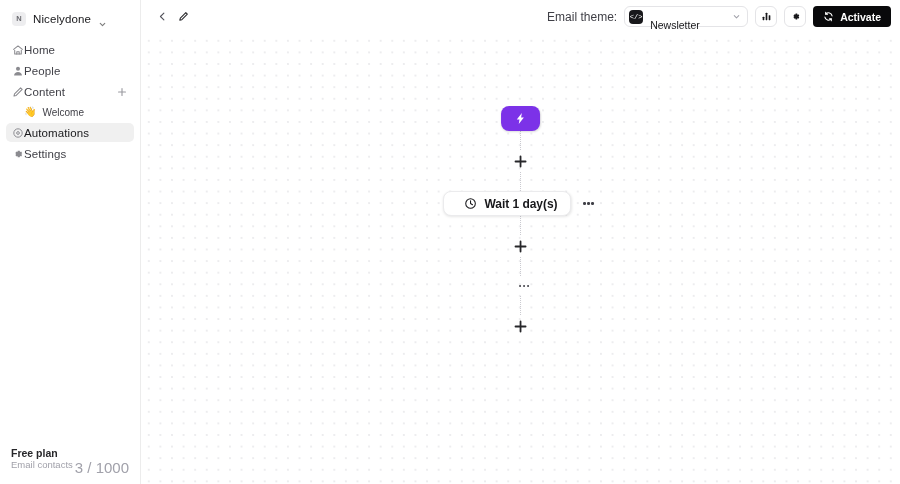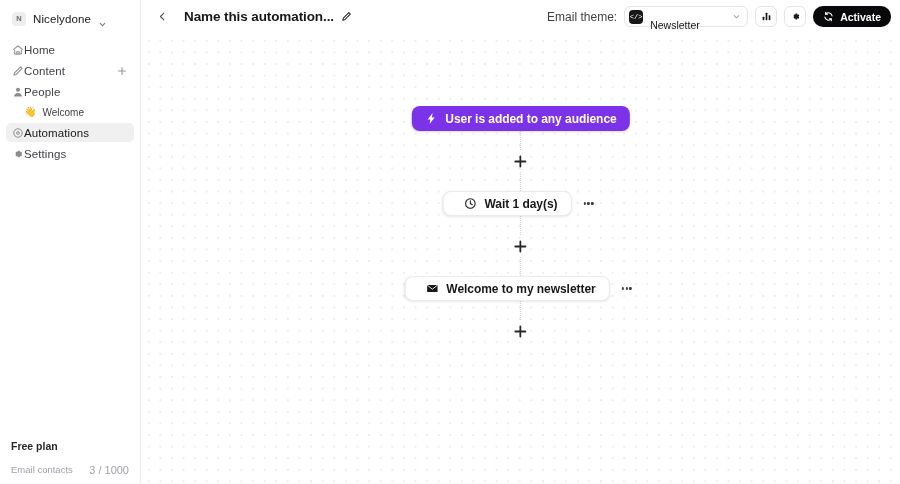--- a/index.html
+++ b/index.html
@@ -60,24 +60,24 @@
     height: 18px; margin: 1px 6px 2px 6px;
     padding: 0 6px 0 18px; border-radius: 5px; cursor: pointer;
   }
   .sub-emoji { font-size: 10px; line-height: 1; }
   .sub-item .lbl { font-size: 10px; color: #3f3f46; }
 
   .plan {
     position: absolute; left: 0; bottom: 8px; width: 100%;
     padding: 0 11px;
   }
-  .plan-title { font-size: 10.5px; font-weight: 600; color: #27272a; margin-bottom: 12px; }
+  .plan-title { font-size: 10.5px; font-weight: 600; color: #27272a; margin-bottom: 0; }
   .plan-row { display: flex; justify-content: space-between; align-items: flex-start; }
   .plan-k { font-size: 9.5px; color: #a1a1aa; }
-  .plan-v { font-size: 11px; color: #a1a1aa; }
+  .plan-v { font-size: 15px; color: #a1a1aa; }
 
   
   .main { flex: 1 1 auto; display: flex; flex-direction: column; min-width: 0; }
 
   .topbar {
     height: 33px; flex: 0 0 33px;
     display: flex; align-items: center;
     background: #ffffff;
     padding: 0 9px 0 12px;
     position: relative; z-index: 5;
@@ -118,21 +118,21 @@
     background: #fff; cursor: pointer;
     display: flex; align-items: center; justify-content: center;
     color: #18181b;
   }
   .icon-btn svg { width: 11px; height: 11px; display: block; }
 
   .activate-btn {
     display: flex; align-items: center; gap: 6px;
     height: 21px; padding: 0 10px;
     background: #09090b; color: #ffffff;
-    border: none; border-radius: 10px;
+    border: none; border-radius: 4px;
     font-size: 10.5px; font-weight: 600; font-family: inherit;
     cursor: pointer;
   }
   .activate-btn svg { width: 11px; height: 11px; display: block; }
 
   
   .canvas {
     flex: 1 1 auto; position: relative; overflow: hidden;
     background-color: #ffffff;
     background-image: radial-gradient(circle, #e3e3e6 0.65px, transparent 0.75px);
@@ -212,40 +212,40 @@
               <path d="M2.2 7.2L8 2.6l5.8 4.6"></path>
               <path d="M3.6 8.3v5h8.8v-5"></path>
               <path d="M6.4 13.3v-3h3.2v3"></path>
             </svg>
         </span>
         <span class="lbl">Home</span>
       </div>
 
       <div class="nav-item">
         <span class="ico">
+          <svg viewBox="0 0 16 16" fill="currentColor">
+              <circle cx="8" cy="5" r="2.7"></circle>
+              <path d="M2.8 14c0-2.9 2.3-4.6 5.2-4.6s5.2 1.7 5.2 4.6z"></path>
+            </svg>
+        </span>
+        <span class="lbl">People</span>
+      </div>
+
+      <div class="nav-item">
+        <span class="ico">
           <svg viewBox="0 0 16 16" fill="none" stroke="currentColor" stroke-width="1.4" stroke-linecap="round" stroke-linejoin="round">
               <path d="M11.4 2.4l2.2 2.2-8 8-3 .8.8-3z"></path>
             </svg>
         </span>
         <span class="lbl">Content</span>
         <span class="nav-plus">
           <svg viewBox="0 0 16 16" fill="none" stroke="currentColor" stroke-width="1.5" stroke-linecap="round">
               <path d="M8 3.4v9.2M3.4 8h9.2"></path>
             </svg>
         </span>
-      </div>
-
-      <div class="nav-item">
-        <span class="ico">
-          <svg viewBox="0 0 16 16" fill="currentColor">
-              <circle cx="8" cy="5" r="2.7"></circle>
-              <path d="M2.8 14c0-2.9 2.3-4.6 5.2-4.6s5.2 1.7 5.2 4.6z"></path>
-            </svg>
-        </span>
-        <span class="lbl">People</span>
       </div>
 
       <div class="sub-item">
         <span class="sub-emoji">👋</span>
         <span class="lbl">Welcome</span>
       </div>
 
       <div class="nav-item active">
         <span class="ico">
           <svg viewBox="0 0 16 16" fill="none" stroke="currentColor" stroke-width="1.3">
@@ -281,21 +281,20 @@
   <div class="main">
 
     <header class="topbar">
 
       <div class="back-btn">
         <svg viewBox="0 0 16 16" fill="none" stroke="currentColor" stroke-width="1.6" stroke-linecap="round" stroke-linejoin="round">
             <path d="M10 3L5 8l5 5"></path>
           </svg>
       </div>
 
-      <div class="auto-title">Name this automation...</div>
 
       <div class="pencil">
         <svg viewBox="0 0 16 16" fill="none" stroke="currentColor" stroke-width="1.5" stroke-linecap="round" stroke-linejoin="round">
             <path d="M11.4 2.4l2.2 2.2-8 8-3 .8.8-3z"></path>
           </svg>
       </div>
 
       <div class="top-right">
 
         <span class="theme-label">Email theme:</span>
@@ -341,21 +340,20 @@
     <section class="canvas">
       <div class="flow">
 
         <div class="flow-row">
           <div class="node node-trigger">
             <span class="node-icon">
               <svg viewBox="0 0 16 16" fill="currentColor">
                   <path d="M9.6 1.3L3.4 9.1h3.3l-.9 5.6 6.3-7.9H8.7z"></path>
                 </svg>
             </span>
-            <span>User is added to any audience</span>
           </div>
         </div>
 
         <div class="connector"></div>
         <div class="plus-btn">
           <svg viewBox="0 0 16 16" fill="none" stroke="currentColor" stroke-width="1.9" stroke-linecap="round">
               <path d="M8 2.6v10.8M2.6 8h10.8"></path>
             </svg>
         </div>
         <div class="connector"></div>
@@ -379,29 +377,20 @@
 
         <div class="connector"></div>
         <div class="plus-btn">
           <svg viewBox="0 0 16 16" fill="none" stroke="currentColor" stroke-width="1.9" stroke-linecap="round">
               <path d="M8 2.6v10.8M2.6 8h10.8"></path>
             </svg>
         </div>
         <div class="connector"></div>
 
         <div class="flow-row">
-          <div class="node node-step">
-            <span class="node-icon">
-              <svg viewBox="0 0 16 16" fill="currentColor">
-                  <path d="M1.6 3.8h12.8v8.4H1.6z"></path>
-                  <path d="M1.6 3.8L8 8.9l6.4-5.1" fill="none" stroke="#ffffff" stroke-width="1.1" stroke-linejoin="round"></path>
-                </svg>
-            </span>
-            <span>Welcome to my newsletter</span>
-          </div>
           <div class="node-menu">
             <i></i>
               <i></i>
               <i></i>
           </div>
         </div>
 
         <div class="connector"></div>
         <div class="plus-btn">
           <svg viewBox="0 0 16 16" fill="none" stroke="currentColor" stroke-width="1.9" stroke-linecap="round">

